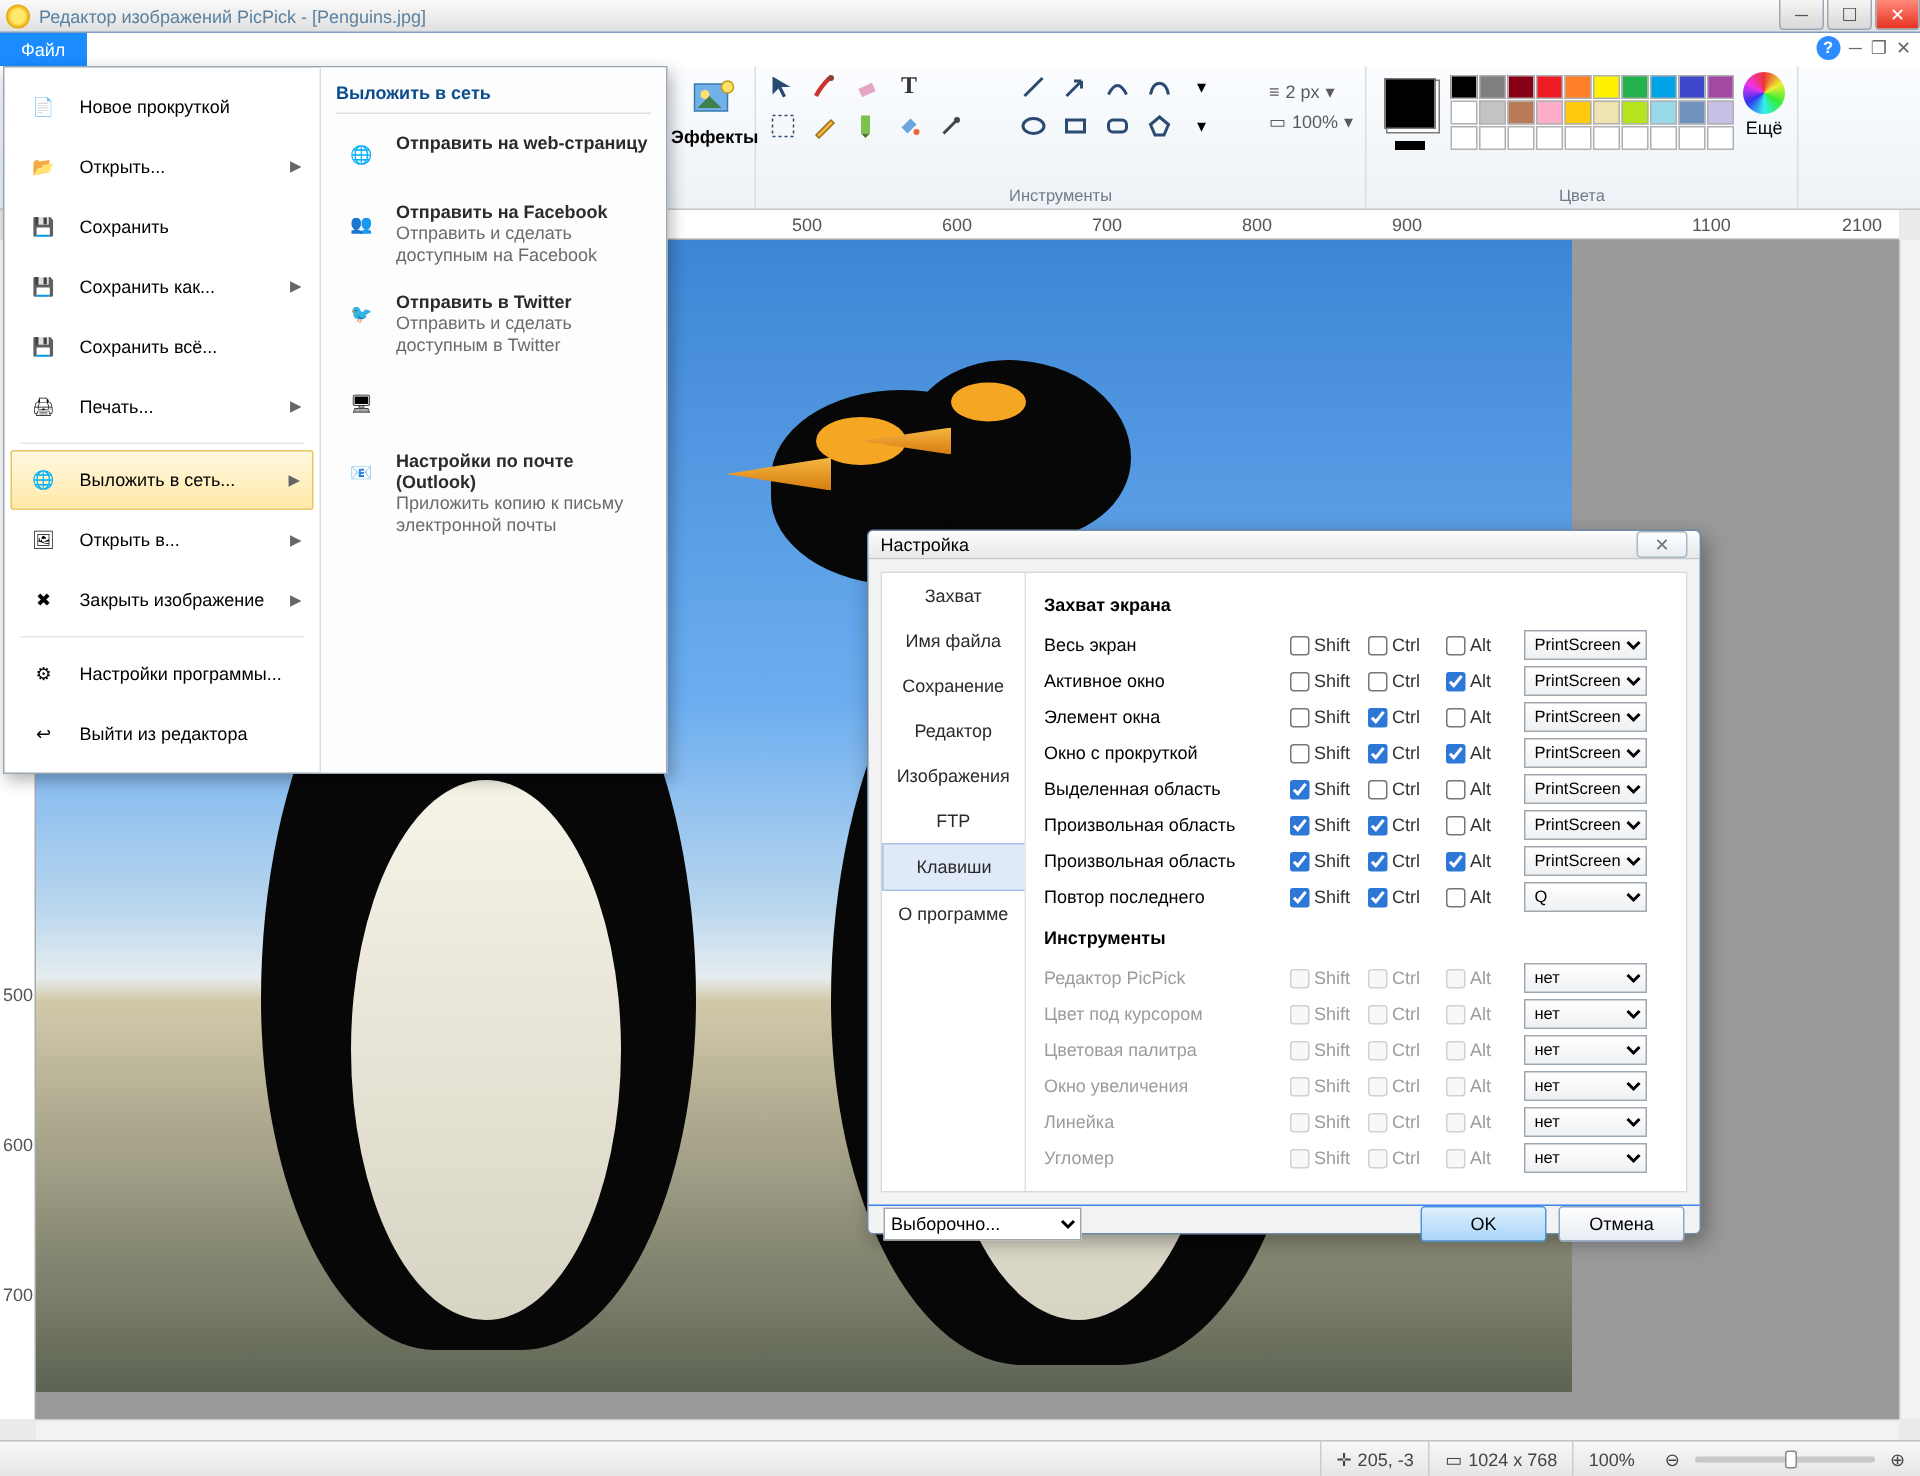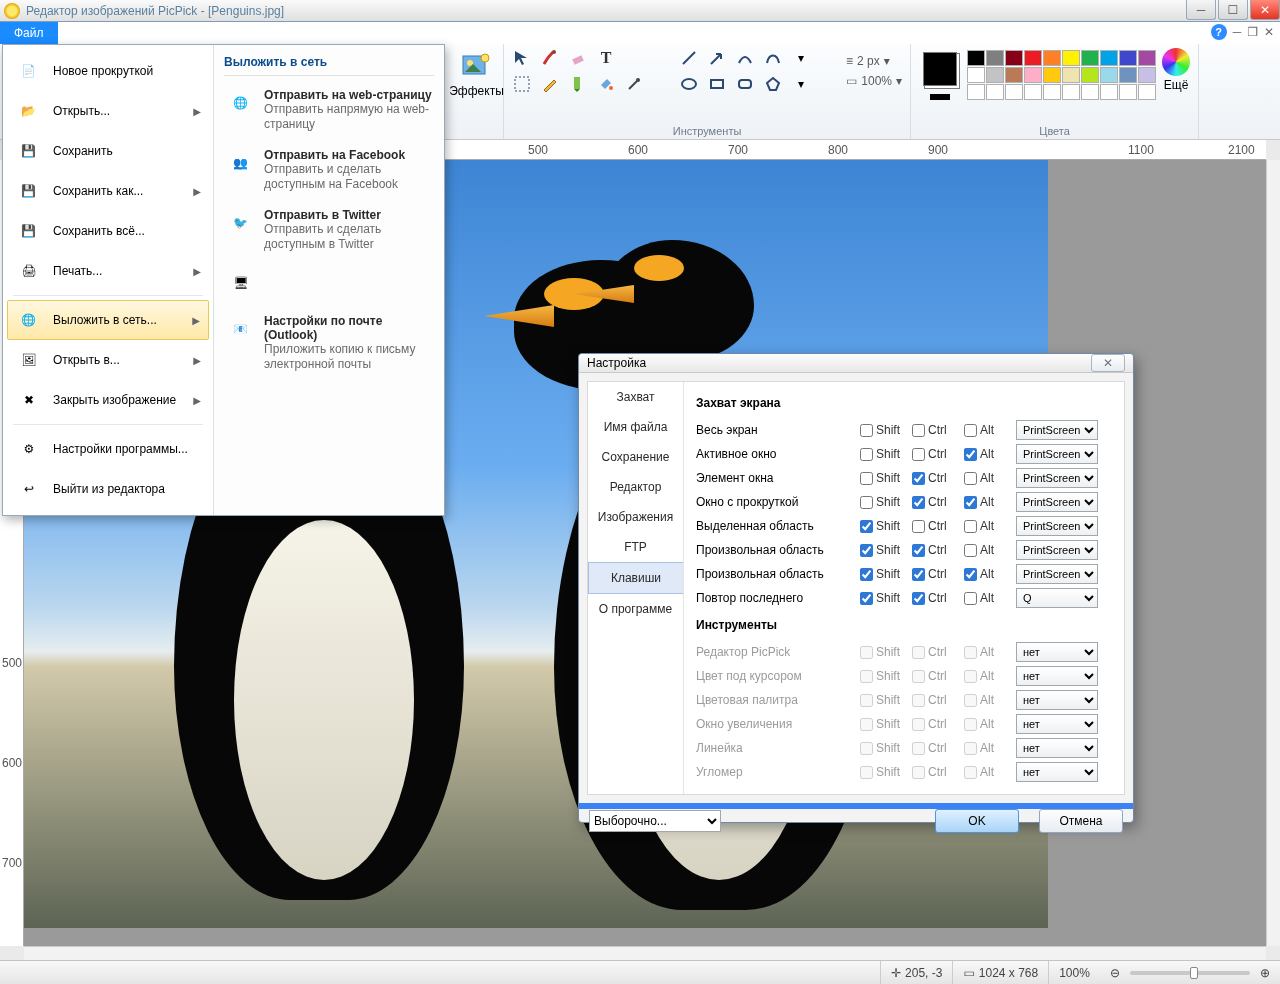--- a/index.html
+++ b/index.html
@@ -16,21 +16,21 @@
 
 .tabstrip { height:22px; background:#fff; display:flex; align-items:flex-end; position:relative; }
 .file-tab { background:#1a8cff; color:#fff; padding:3px 14px; height:22px; display:flex; align-items:center; }
 .help-icons { position:absolute; right:6px; top:2px; display:flex; gap:6px; align-items:center; color:#6a6a6a;}
 .help-q { width:16px;height:16px;border-radius:50%;background:#2d8cff;color:#fff;display:flex;align-items:center;justify-content:center;font-weight:bold;font-size:11px;}
 
 
 .ribbon { height:96px; background:linear-gradient(#fbfdff,#eef2f6); border-bottom:1px solid #c9c9c9; display:flex; position:relative; }
 .ribgroup { border-right:1px solid #d9dee3; padding:4px 8px 2px; display:flex; flex-direction:column; align-items:center; justify-content:space-between; }
 .ribgroup .glabel { color:#6f7c88; font-size:11px; margin-top:auto; }
-.bigbtn { display:flex; flex-direction:column; align-items:center; gap:2px; padding:2px 6px; }
+.bigbtn { display:flex; flex-direction:column; align-items:center; gap:2px; padding:2px 6px;font-weight:bold; }
 .bigbtn .ic { width:32px; height:32px; }
 .smallbtns { display:grid; grid-template-columns:repeat(5,22px); grid-auto-rows:22px; gap:4px 6px; }
 .smic { width:20px; height:20px; display:flex; align-items:center; justify-content:center; }
 .sep { width:1px; background:#d9dee3; margin:4px 6px; }
 .shapes { display:grid; grid-template-columns:repeat(5,22px); grid-auto-rows:22px; gap:4px 6px; }
 .stroke-ctrl { display:flex; flex-direction:column; gap:6px; padding-top:6px; }
 .stroke-ctrl .row { display:flex; align-items:center; gap:4px; color:#5a5a5a;}
 .swatch-main { width:34px;height:34px;background:#000;border:1px solid #7a7a7a; box-shadow:2px 2px 0 #fff,2px 2px 0 1px #7a7a7a; margin:4px; }
 .palette { display:grid; grid-template-columns:repeat(10,18px); grid-auto-rows:16px; gap:1px; margin-top:2px;}
 .palette div { border:1px solid #b0b0b0; }
@@ -78,21 +78,21 @@
 .dlg-tabs { width:96px; border-right:1px solid #e4e4e4; }
 .dlg-tabs div { padding:8px 6px; text-align:center; color:#2a2a2a; cursor:default;}
 .dlg-tabs div.active { background:#dfe9f7; border:1px solid #a9c1e6; border-right:none; }
 .dlg-content { flex:1; overflow-y:auto; padding:10px 6px 10px 12px; position:relative;}
 .dlg-content h4 { font-size:12px; font-weight:700; margin:4px 0 8px; }
 .hk-row { display:flex; align-items:center; height:24px; gap:6px;}
 .hk-row .lbl { width:158px; }
 .hk-row label { display:flex; align-items:center; gap:3px; width:46px; color:#333;}
 .hk-row input[type=checkbox]{width:13px;height:13px;accent-color:#2d78d6;}
 .hk-row select { width:82px; height:20px; border:1px solid #9fa7af; background:linear-gradient(#fff,#eef0f2); font-size:11px; padding-left:2px;}
-.dlg-foot { height:40px; display:flex; align-items:center; padding:0 10px; gap:20px; border-top:6px solid #3b82f6; }
+.dlg-foot { height:40px; display:flex; align-items:center; padding:0 10px; gap:8px; border-top:1px solid #3b82f6; }
 .dlg-foot select { width:132px; height:22px; border:1px solid #9fa7af; background:#fff;}
 .dlg-foot button { width:84px; height:24px; border:1px solid #8ea6c1; border-radius:3px; background:linear-gradient(#fefefe,#e6ecf2);}
 .dlg-foot button.primary { background:linear-gradient(#dff1ff,#a9d4f8); border-color:#4e95d9;}
 
 .disabled { color:#9c9c9c !important; }
 svg { display:block; }
 
 
 .penguin{position:absolute;}
 .penguin .body{position:absolute;background:#070707;border-radius:50% 50% 40% 40%/55% 55% 45% 45%;}
@@ -405,21 +405,20 @@
         <span>Выйти из редактора</span>
       </div>
     </div>
   <div class="rightcol">
     <div class="rc-head">Выложить в сеть</div>
     <div id="fm-right">
         <div class="rc-item">
           <div class="ic">🌐</div>
           <div>
             <div class="t">Отправить на web-страницу</div>
-            <div class="d">Отправить напрямую на web-страницу</div>
           </div>
         </div>
         <div class="rc-item">
           <div class="ic">👥</div>
           <div>
             <div class="t">Отправить на Facebook</div>
             <div class="d">Отправить и сделать доступным на Facebook</div>
           </div>
         </div>
         <div class="rc-item">

